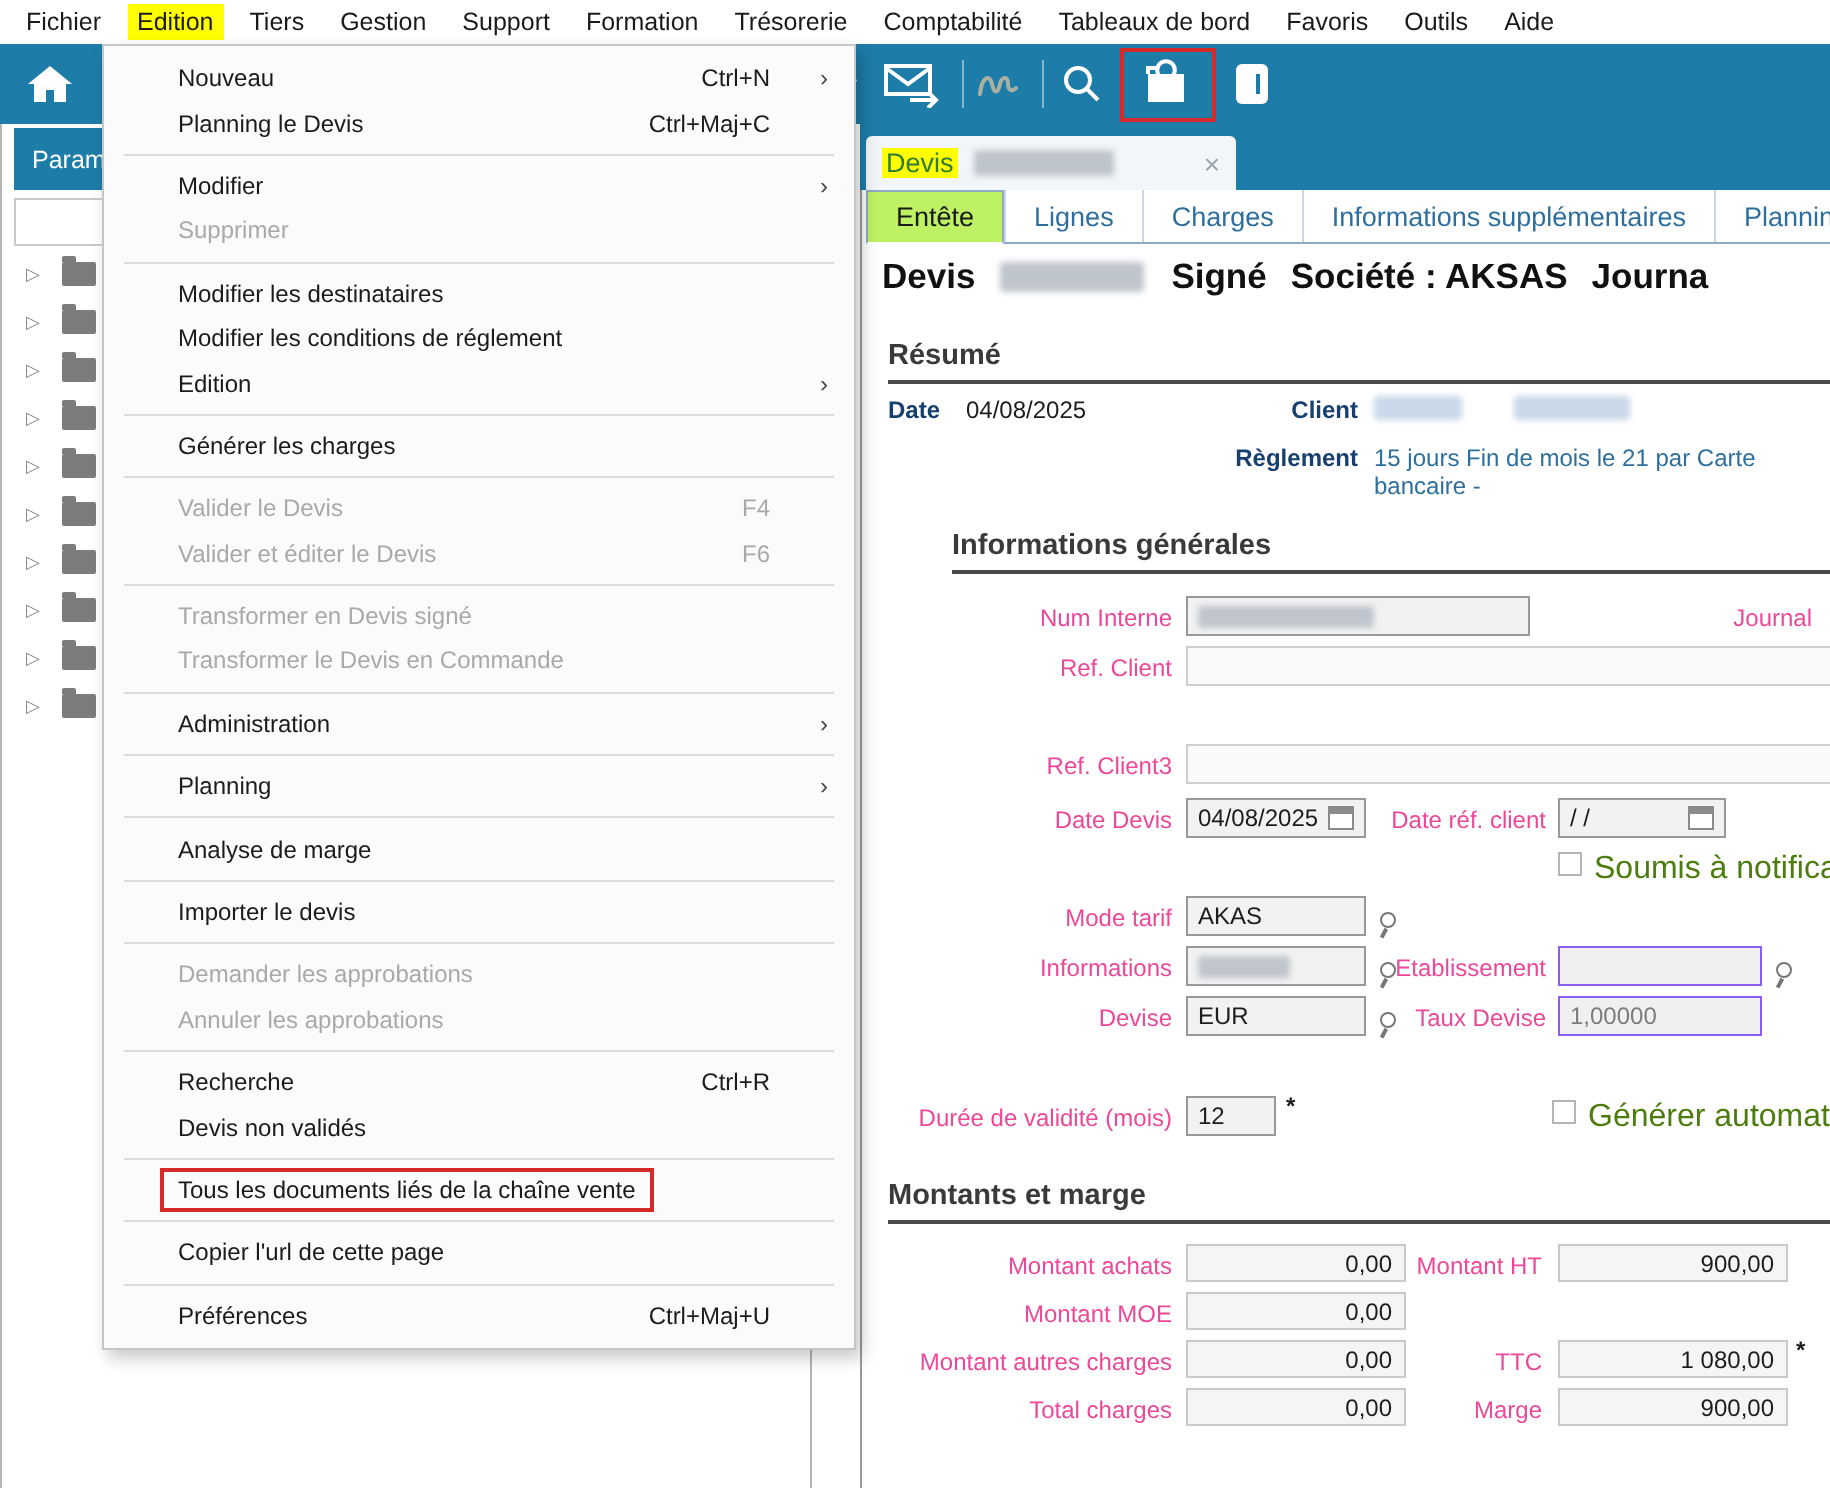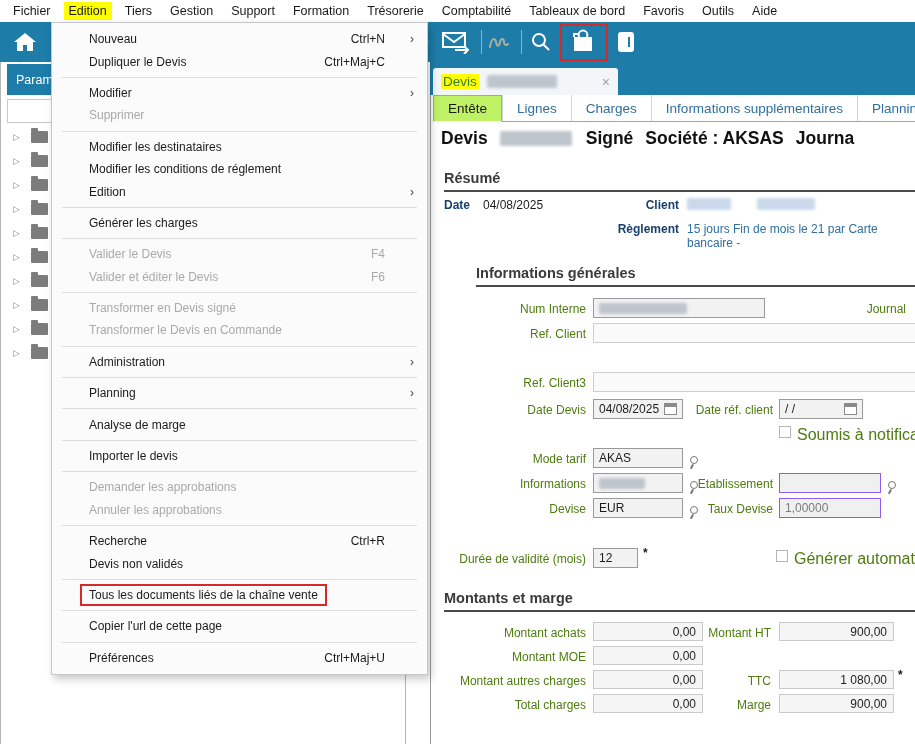--- a/index.html
+++ b/index.html
@@ -69,21 +69,21 @@
     background:#bef264; margin-bottom:-1px; }
 
   .page-title { position:absolute; left:10px; top:33px; display:flex; align-items:center;
     font-size:17.5px; font-weight:bold; color:#111; white-space:nowrap; }
   .page-title .b { margin-right:12px; }
   .t-blob2 { width:72px; height:15px; margin-right:14px; }
 
   .sec-h { position:absolute; left:13px; right:0; font-size:14.5px; font-weight:bold; color:#3a3a3a;
     border-bottom:2px solid #4a4a4a; padding-bottom:4px; }
 
-  .lbl { position:absolute; font-size:12px; color:#4d7c0f; text-align:right; }
+  .lbl { position:absolute; font-size:12px; color:#ec4899; text-align:right; }
   .lbl-navy { font-weight:bold; color:#17406f; }
   .val { position:absolute; font-size:12px; color:#1c1c1c; }
   .val-blue { color:#2e6f9e; }
 
   .inp { position:absolute; height:20px; background:#f2f2f2; border:1px solid #9a9a9a;
     font-size:12px; color:#1c1c1c; display:flex; align-items:center; padding:0 5px; }
   .inp.light { background:#fafafa; border:1px solid #cfcfcf; }
   .inp.dis { background:#f0f0f0; border:1px solid #8b5cf6; color:#7c7c7c; }
   .inp .cal { margin-left:auto; }
   .amt { position:absolute; height:19px; background:#f5f5f5; border:1px solid #c9c9c9;
@@ -334,21 +334,21 @@
     <div class="amt" style="left:348px;top:599px;width:115px;">900,00</div>
   </div>
 
   <div class="menu" id="menu-mount">
       <div class="mi">
     <span class="mi-label">Nouveau</span>
     <span class="mi-shortcut">Ctrl+N</span>
     <span class="mi-arrow">›</span>
   </div>
       <div class="mi">
-    <span class="mi-label">Dupliquer le Devis</span>
+    <span class="mi-label">Planning le Devis</span>
     <span class="mi-shortcut">Ctrl+Maj+C</span>
     <span class="mi-arrow"></span>
   </div>
       <div class="menu-sep"></div>
       <div class="mi">
     <span class="mi-label">Modifier</span>
     <span class="mi-shortcut"></span>
     <span class="mi-arrow">›</span>
   </div>
       <div class="mi disabled">

